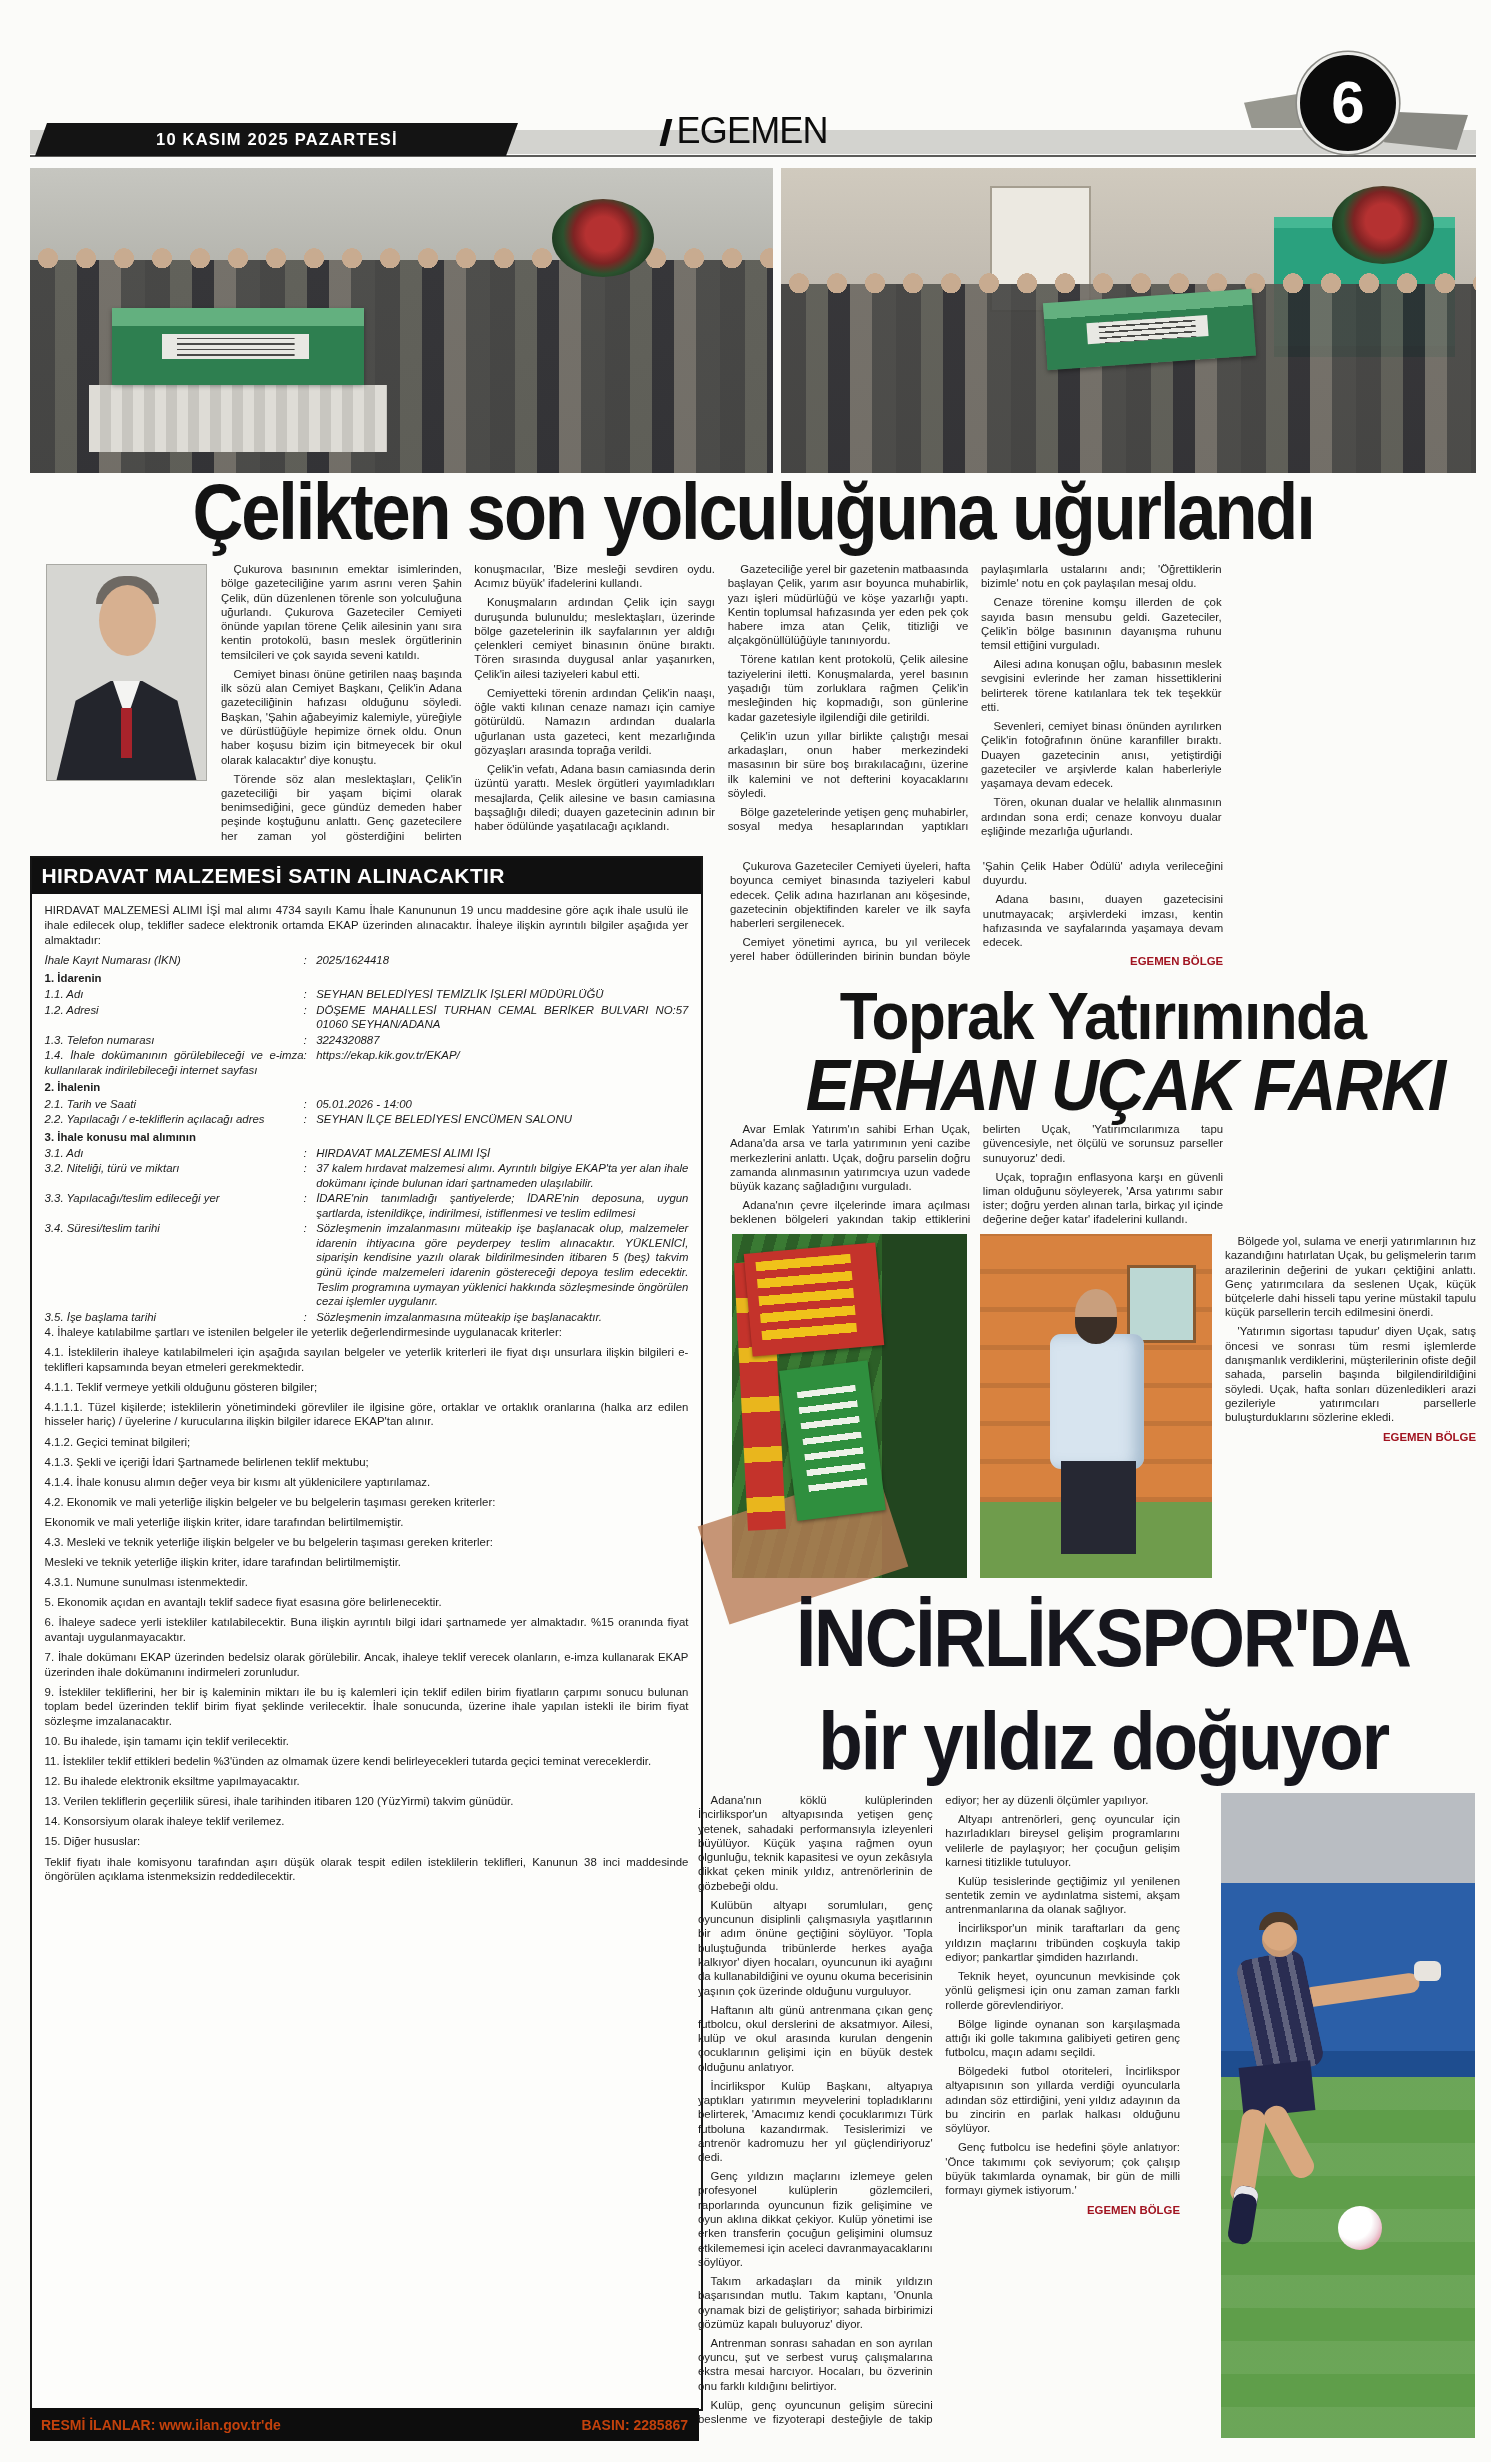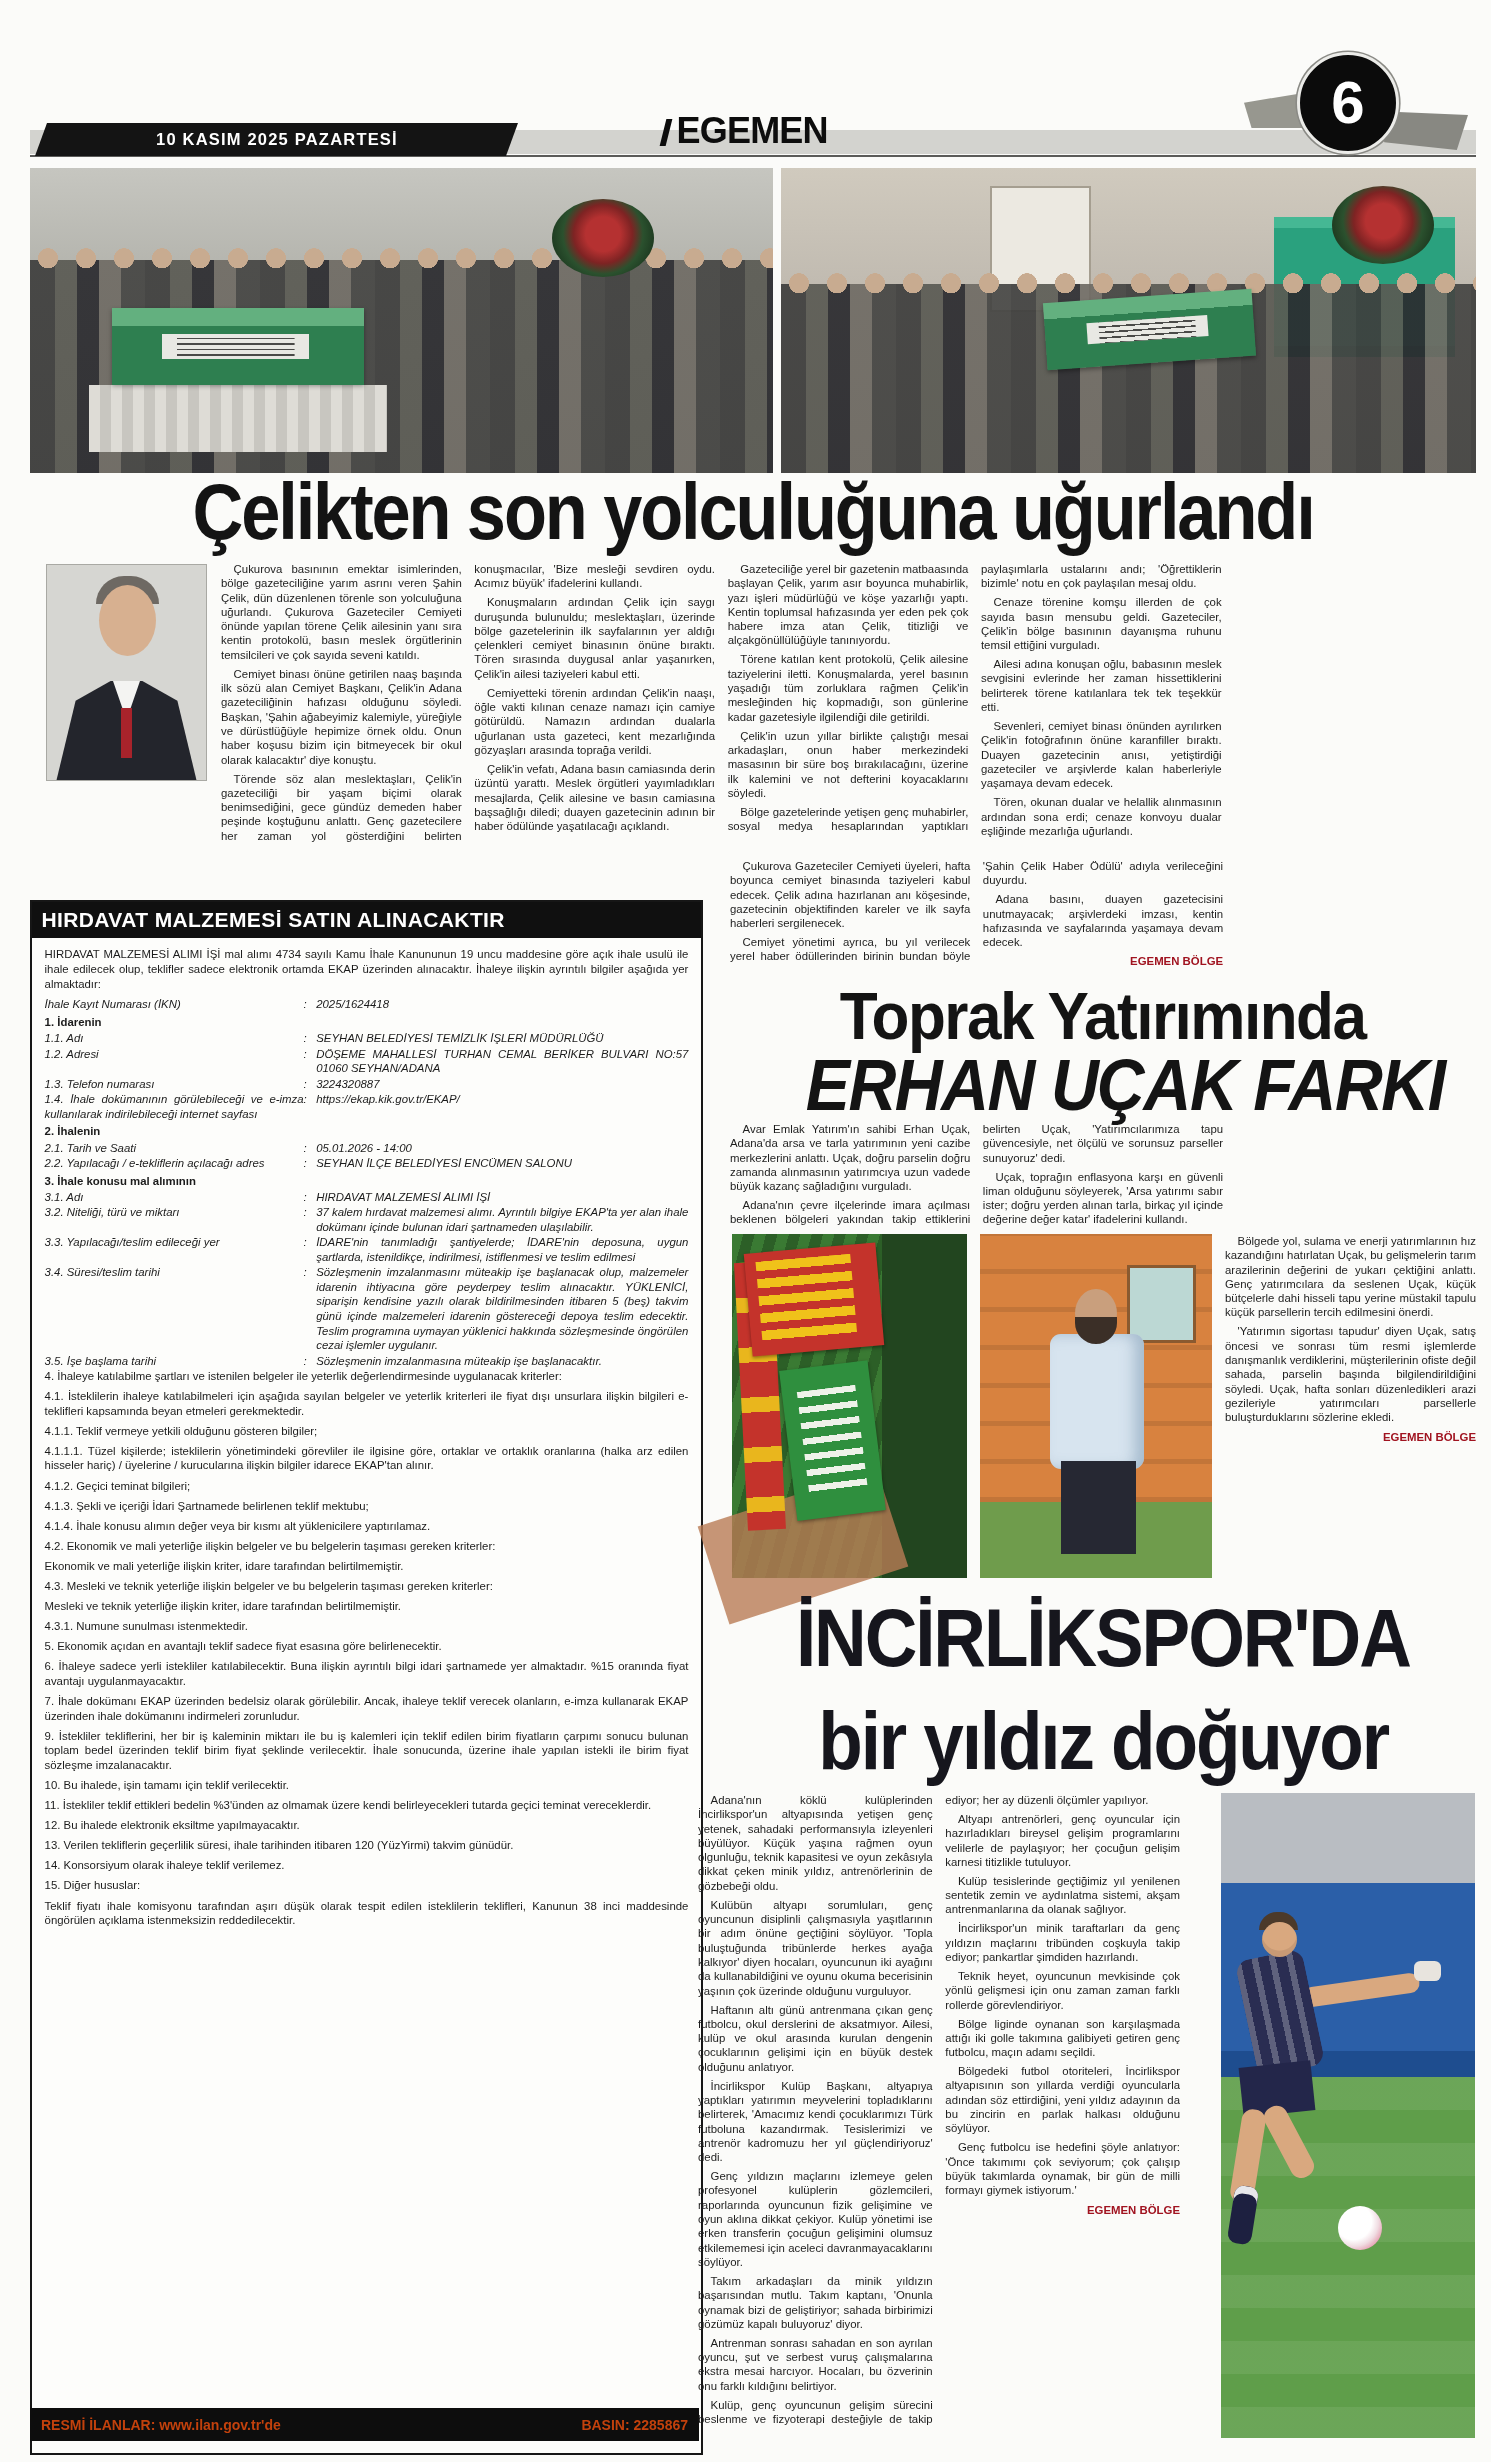--- a/index.html
+++ b/index.html
@@ -4,21 +4,21 @@
 <style>
   html,body{margin:0;padding:0;background:#e9e9e6;}
   body{width:1491px;height:2462px;position:relative;font-family:"Liberation Sans",sans-serif;}
   .sheet{position:absolute;left:0;top:0;width:1491px;height:2462px;background:#fbfbf9;overflow:hidden;}
   .abs{position:absolute;}
   
   .hband{left:30px;top:130px;width:1446px;height:23.5px;background:#d3d3cf;}
   .hrule{left:30px;top:155px;width:1446px;height:2.4px;background:#5b5b59;}
   .datebanner{left:41px;top:123px;width:471px;height:33px;background:#141414;transform:skewX(-20deg);display:flex;align-items:center;justify-content:center;}
   .datebanner span{transform:skewX(20deg);color:#fff;font-weight:bold;font-size:16.5px;letter-spacing:1.2px;white-space:nowrap;}
-  .masthead{left:0;top:110px;width:1491px;text-align:center;font-weight:bold;font-size:36px;color:#0d0d0d;letter-spacing:-0.8px;}
+  .masthead{left:0;top:110px;width:1491px;text-align:center;font-weight:normal;font-size:36px;color:#0d0d0d;letter-spacing:-0.8px;}
   .mastflag{display:inline-block;width:5.5px;height:27px;background:#0d0d0d;transform:skewX(-14deg);margin-right:7.8px;vertical-align:-3.1px;}
   .ribbon1{left:1244px;top:82px;width:126px;height:46px;background:#97978f;clip-path:polygon(0 45%,100% 0,78% 100%,6% 100%);}
   .ribbon2{left:1375px;top:111px;width:93px;height:39px;background:#888882;clip-path:polygon(0 0,100% 10%,88% 100%,10% 80%);}
   .pagecircle{left:1297px;top:52px;width:96px;height:96px;border-radius:50%;background:#0b0b0b;border:3.9px solid #ecece9;box-shadow:0 0 0 1.6px #8a8a85;display:flex;align-items:center;justify-content:center;}
   .pagecircle span{color:#fff;font-weight:bold;font-size:60px;line-height:1;}
   
   .photo{overflow:hidden;background:#b9b9b2;}
   .photoL{left:30px;top:168px;width:743px;height:305px;background:linear-gradient(180deg,#c6c6c0 0%,#aeaea7 45%,#90908a 100%);}
   .photoR{left:781px;top:168px;width:695px;height:305px;background:linear-gradient(180deg,#d0cabe 0%,#c0bab0 40%,#9a968e 100%);}
   .crowd{left:0;bottom:0;width:100%;height:70%;opacity:.92;
@@ -57,21 +57,21 @@
   
   .cols{column-gap:12.6px;font-size:11.4px;line-height:14.3px;text-align:justify;color:#1d1d1d;overflow:hidden;column-fill:auto;}
   .para{margin:0 0 4.7px;text-indent:12.6px;}
   .a1cols{left:221px;top:562px;width:1254px;height:292px;column-count:5;}
   .a1cont{left:730px;top:859px;width:746px;height:115px;column-count:3;}
   .a2cols{left:730px;top:1122px;width:746px;height:105px;column-count:3;}
   .a2colB{left:1225px;top:1234px;width:251px;height:344px;column-count:1;}
   .a3cols{left:698px;top:1793px;width:482px;height:645px;column-count:2;}
   .byline{display:block;text-align:right;font-weight:bold;color:#a01320;font-size:11.4px;margin-top:5px;text-indent:0;}
   
-  .tender{left:30px;top:856px;width:669px;height:1551px;border:2.4px solid #161616;background:#fdfdfb;overflow:hidden;margin-top:44px;}
+  .tender{left:30px;top:856px;width:669px;height:1551px;border:2.4px solid #161616;background:#fdfdfb;overflow:hidden;}
   .ttitle{height:36px;background:#101010;color:#fff;font-weight:bold;font-size:21px;line-height:36px;padding-left:9.4px;letter-spacing:0.4px;}
   .tbody{padding:9.4px 12.6px;font-size:11.4px;line-height:14.6px;color:#1b1b1b;text-align:justify;}
   .tintro{margin:0 0 6.3px;}
   .trh{font-weight:bold;margin:3.1px 0 1.6px;}
   .tr{display:flex;margin:0.8px 0;font-style:italic;}
   .tlabel{width:259px;flex:none;}
   .tcolon{width:12.6px;flex:none;}
   .tval{flex:1;}
   .tclauses .para{text-indent:0;margin:0 0 5.5px;}
   

